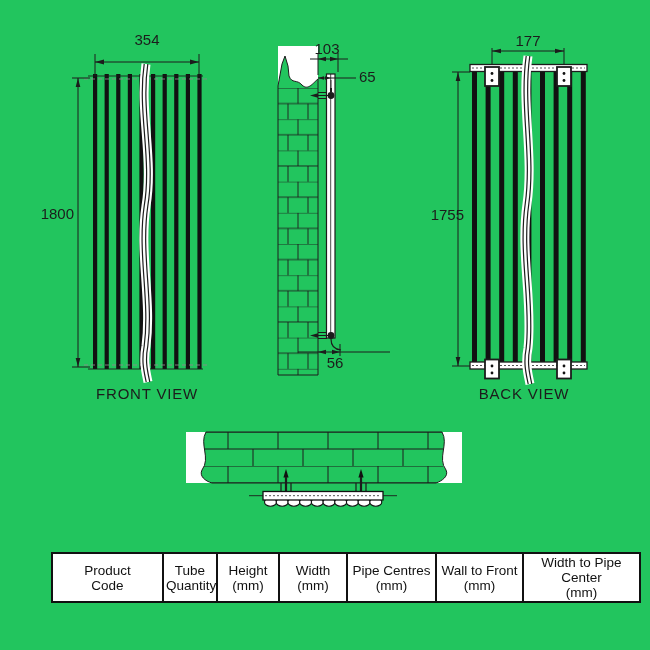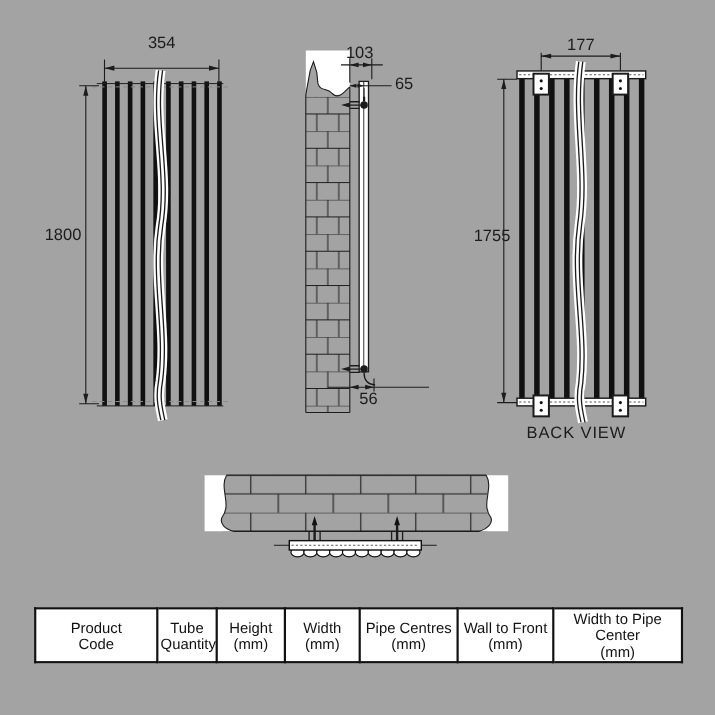--- a/index.html
+++ b/index.html
@@ -1,24 +1,24 @@
 <!DOCTYPE html>
 <html><head>
 <meta charset="utf-8">
 <style>
   html,body{margin:0;padding:0;background:#fff;}
-  #canvas{position:relative;width:650px;height:650px;background:#a3a3a3;overflow:hidden;
+  #canvas{position:relative;width:650px;height:650px;background:#22c55e;overflow:hidden;
           font-family:"Liberation Sans", sans-serif;color:#1c1c1c;}
   #drawing{position:absolute;left:0;top:0;}
   .lbl{position:absolute;font-size:15px;line-height:16px;color:#1c1c1c;white-space:nowrap;}
   .ctr{text-align:center;}
   .rgt{text-align:right;}
   .viewlbl{letter-spacing:0.8px;font-size:15px;}
   #spec-table-wrap{position:absolute;left:31px;top:552px;width:588px;}
-  table.spec{border-collapse:collapse;width:100%;table-layout:fixed;background:#fff;}
+  table.spec{border-collapse:collapse;width:100%;table-layout:fixed;background:#fff;margin-left:20px;}
   table.spec th, table.spec td{border:2px solid #111;font-weight:normal;
       font-size:13.5px;text-align:center;vertical-align:middle;padding:1px 2px;
       font-family:"Liberation Sans", sans-serif;color:#111;}
   table.spec th{height:32px;line-height:15px;}
   table.spec td{height:20px;}
 </style>
 </head>
 <body>
 
 <div id="canvas">
@@ -172,20 +172,21 @@
       </g>
 
       <rect x="263" y="491.5" width="120" height="8.5" fill="#fff" stroke="#111" stroke-width="1.3"></rect>
       <path d="M265,495.7 H381" stroke="#555" stroke-width="1" stroke-dasharray="2,2"></path>
       <path d="M249,495.7 H263 M383,495.7 H397" stroke-width="0.9"></path>
     </g>
   </svg>
 
   <div class="lbl ctr" style="left:120px;top:32px;width:54px;">354</div>
   <div class="lbl rgt" style="left:34px;top:206px;width:40px;">1800</div>
+  <div class="lbl ctr viewlbl" style="left:77px;top:386px;width:140px;">FRONT VIEW</div>
 
   <div class="lbl ctr" style="left:308px;top:41px;width:38px;">103</div>
   <div class="lbl" style="left:359px;top:69px;width:30px;">65</div>
   <div class="lbl ctr" style="left:320px;top:355px;width:30px;">56</div>
 
   <div class="lbl ctr" style="left:508px;top:33px;width:40px;">177</div>
   <div class="lbl rgt" style="left:420px;top:207px;width:44px;">1755</div>
   <div class="lbl ctr viewlbl" style="left:454px;top:386px;width:140px;">BACK VIEW</div>
 
 

